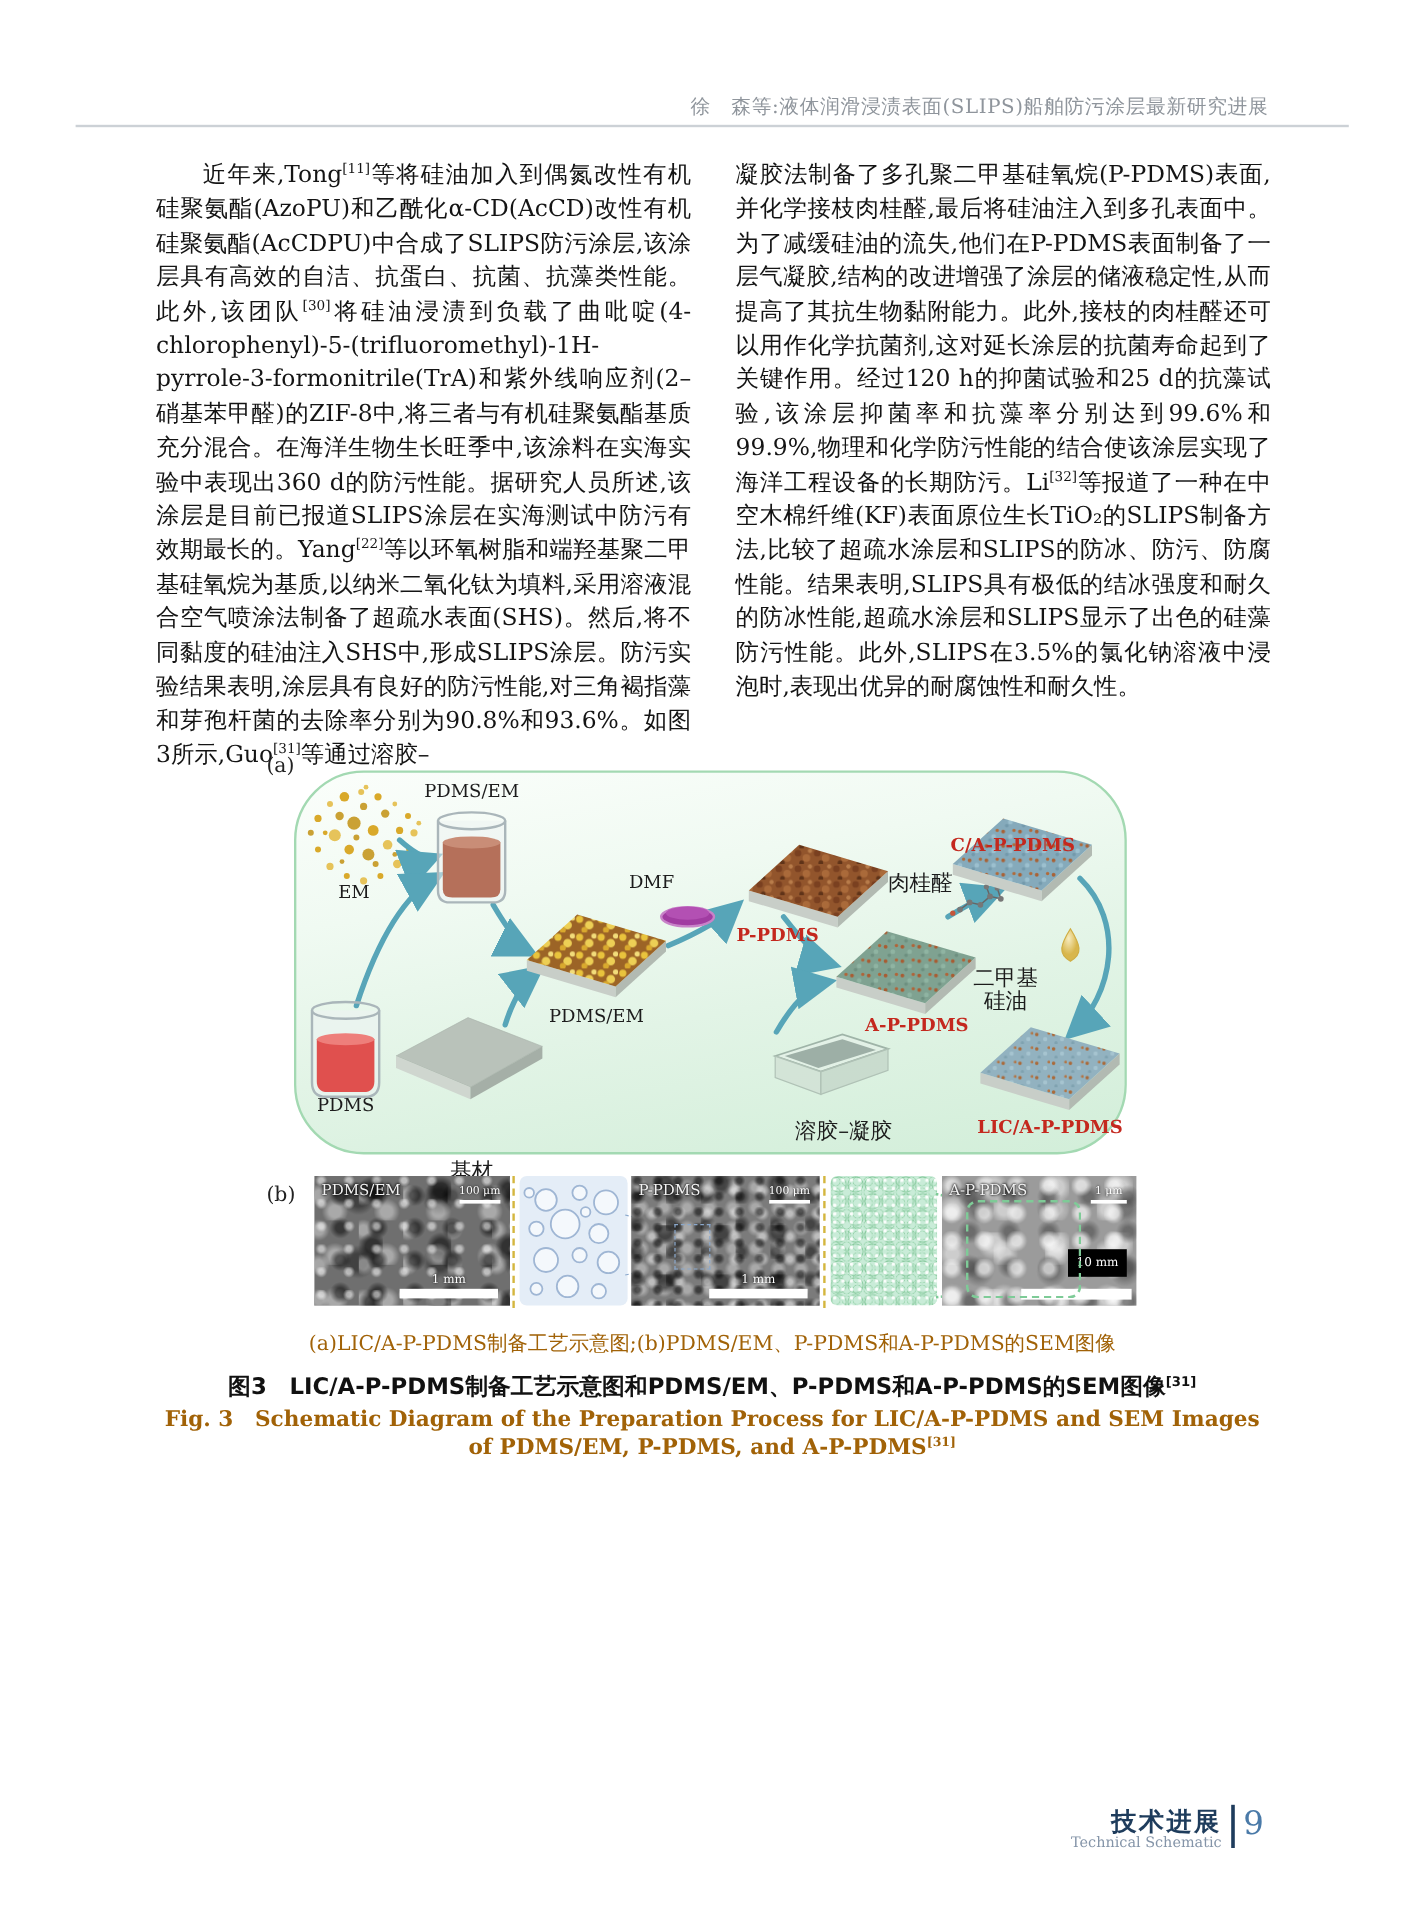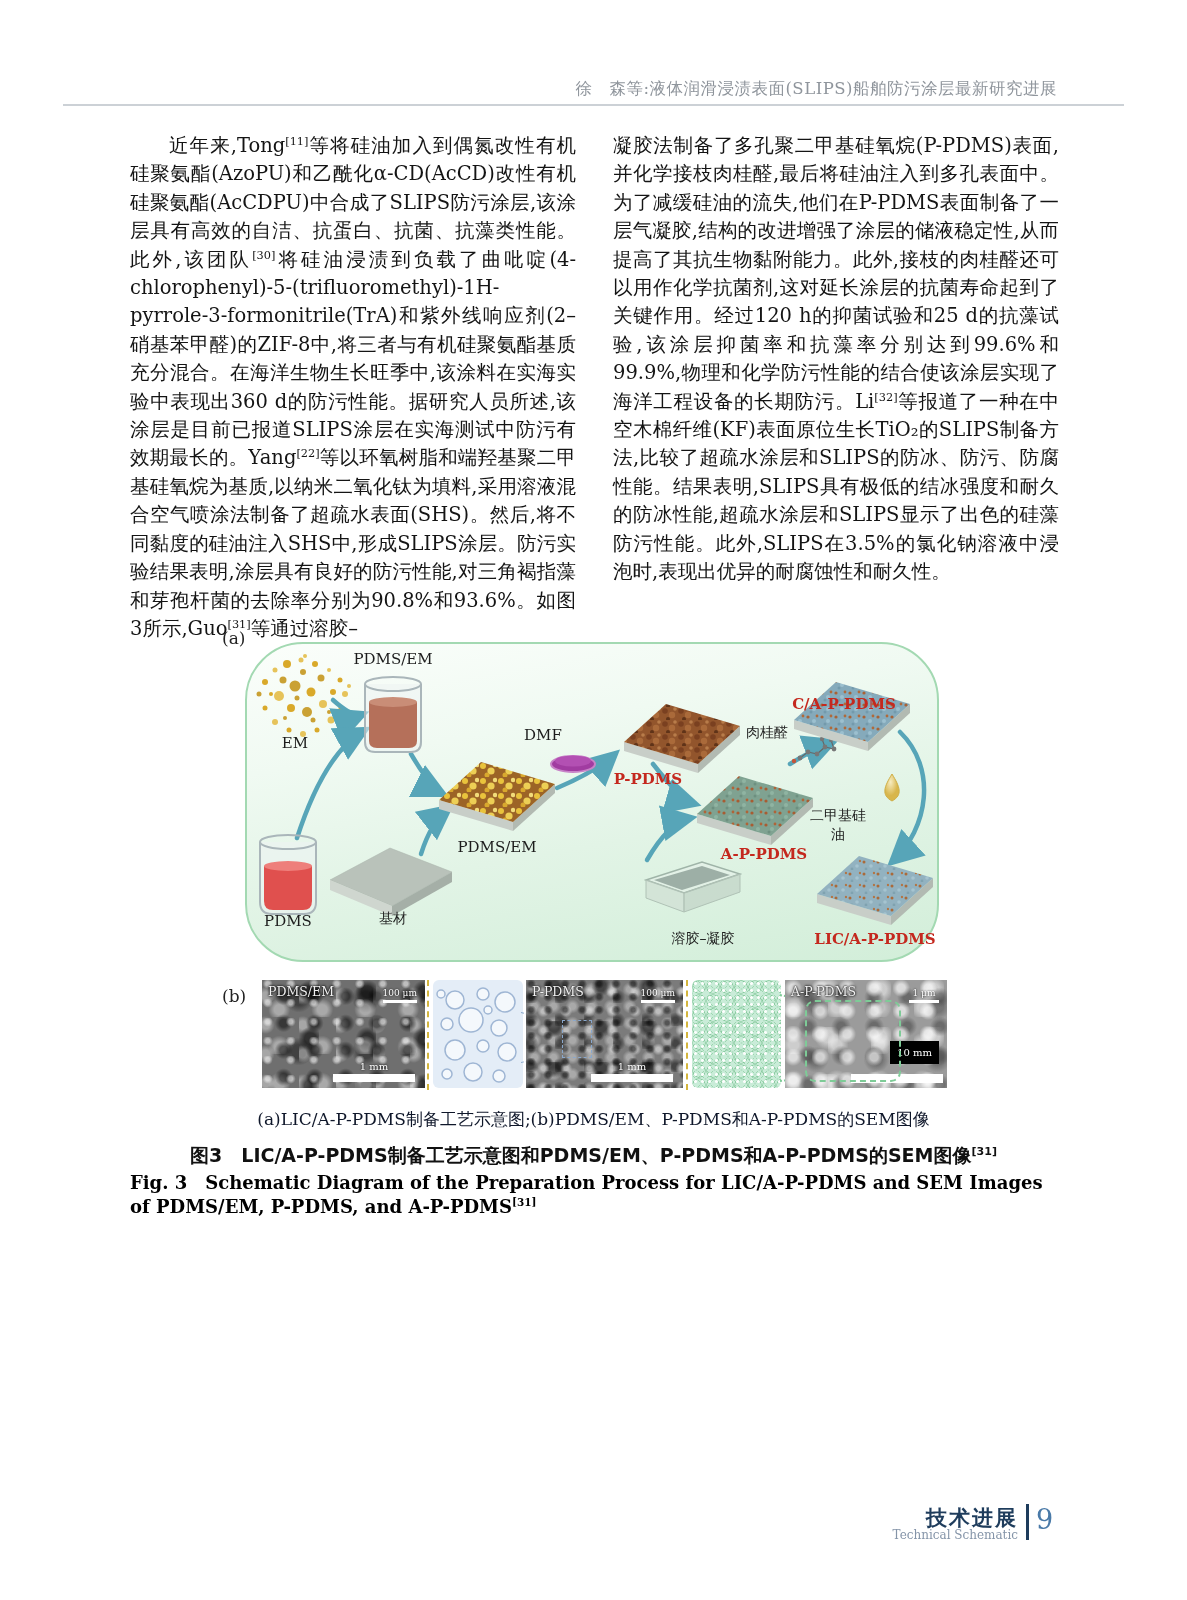--- a/index.html
+++ b/index.html
@@ -16,21 +16,21 @@
   .col{width:446px;font-size:19.5px;line-height:28.4px;text-align:justify;}
   .indent{text-indent:2em;}
   sup.ref{font-size:.58em;vertical-align:super;line-height:0;}
   
   .fig-tag{position:absolute;font-size:17px;color:#222;}
   .green-box{position:absolute;left:245px;top:642px;width:690px;height:316px;border-radius:58px;
         border:2.5px solid #a3d9b2;
         background:linear-gradient(170deg,#fbfefb 0%,#f0faf2 30%,#e2f4e6 60%,#d2eed9 100%);}
   .diagram-svg{position:absolute;left:245px;top:642px;}
   .fig-lbl{position:absolute;text-align:center;font-size:15px;color:#1c1c1c;}
-  .fig-lbl.zh{font-size:14px;}
+  .fig-lbl.zh{font-size:18px;}
   .fig-lbl.red{color:#c4281e;font-weight:bold;}
   
   .sem{position:absolute;top:980px;height:108px;overflow:hidden;}
   .sem-a{background-color:#6f6f6f;background-image:
       radial-gradient(circle at 25% 20%, rgba(255,255,255,.55) 2px, transparent 5px),
       radial-gradient(circle at 70% 60%, rgba(0,0,0,.5) 4px, transparent 9px),
       radial-gradient(circle at 40% 80%, rgba(255,255,255,.4) 5px, transparent 11px),
       radial-gradient(circle at 85% 25%, rgba(0,0,0,.55) 6px, transparent 12px),
       radial-gradient(circle at 10% 55%, rgba(255,255,255,.38) 4px, transparent 9px),
       radial-gradient(circle at 55% 35%, rgba(20,20,20,.5) 7px, transparent 14px);
@@ -69,26 +69,26 @@
         radial-gradient(circle, transparent 50%, #93d1a8 58%, transparent 66%);
       background-size:7px 7px,14px 14px,9px 9px;}
   .dashed-rect-green{position:absolute;left:805px;top:1000px;width:92px;height:78px;
         border:2.5px dashed #7ecb97;border-radius:10px;}
   .dashed-rect-blue{position:absolute;left:562px;top:1020px;width:28px;height:36px;
         border:1.5px dashed #8aa8cc;}
   .conn{position:absolute;width:30px;border-top:2px dotted #7ecb97;transform-origin:left center;}
   .conn-b{position:absolute;width:38px;border-top:1.5px dashed #8aa8cc;transform-origin:left center;}
   
   .cap-sub{position:absolute;top:1108px;left:130px;width:927px;text-align:center;
-        font-size:17px;color:#0f172a;}
+        font-size:17px;color:#a16207;}
   .cap-zh{position:absolute;top:1143px;left:130px;width:927px;text-align:center;
         font-size:19px;font-weight:bold;color:#111;
         font-family:"DejaVu Sans","Liberation Sans",sans-serif;}
-  .cap-en{position:absolute;top:1171px;left:130px;width:927px;text-align:left;
-        font-size:18px;font-weight:bold;line-height:24px;color:#000000;}
+  .cap-en{position:absolute;top:1171px;left:130px;width:927px;text-align:center;
+        font-size:18px;font-weight:bold;line-height:24px;color:#a16207;}
   
   .foot-zh{position:absolute;left:868px;top:1504px;width:150px;text-align:right;font-size:21px;
         font-weight:bold;color:#1e3c5c;letter-spacing:2px;
         font-family:"DejaVu Sans","Liberation Sans",sans-serif;}
   .foot-en{position:absolute;left:838px;top:1528px;width:180px;text-align:right;
         font-size:12px;color:#8494a8;}
   .foot-bar{position:absolute;left:1026px;top:1504px;width:2.5px;height:36px;background:#1e3c5c;}
   .foot-num{position:absolute;left:1036px;top:1504px;font-size:27px;color:#4a7aa8;}
 </style>
 </head>
@@ -289,21 +289,21 @@
     <g>
       <polygon points="572,252 646,274 646,283 572,261" fill="#c8cec8"></polygon>
       <polygon points="646,274 688,236 688,245 646,283" fill="#b2bab2"></polygon>
       <polygon points="572,252 614,214 688,236 646,274" fill="url(#patBlueL)"></polygon>
     </g>
   </svg>
 
   <div class="fig-lbl" style="left:338px;top:650px;width:110px;">PDMS/EM</div>
   <div class="fig-lbl" style="left:265px;top:734px;width:60px;">EM</div>
   <div class="fig-lbl" style="left:248px;top:912px;width:80px;">PDMS</div>
-  <div class="fig-lbl zh" style="left:360px;top:910px;width:66px;">基材</div>
+  <div class="fig-lbl zh" style="left:360px;top:964px;width:66px;">基材</div>
   <div class="fig-lbl" style="left:435px;top:838px;width:124px;">PDMS/EM</div>
   <div class="fig-lbl" style="left:513px;top:726px;width:60px;">DMF</div>
   <div class="fig-lbl red" style="left:595px;top:770px;width:106px;">P-PDMS</div>
   <div class="fig-lbl zh" style="left:648px;top:930px;width:110px;">溶胶–凝胶</div>
   <div class="fig-lbl red" style="left:702px;top:845px;width:124px;">A-P-PDMS</div>
   <div class="fig-lbl zh" style="left:725px;top:724px;width:84px;">肉桂醛</div>
   <div class="fig-lbl red" style="left:782px;top:658px;width:124px;margin-top:37px;">C/A-P-PDMS</div>
   <div class="fig-lbl zh" style="left:808px;top:806px;width:60px;line-height:19px;">二甲基硅油</div>
   <div class="fig-lbl red" style="left:800px;top:930px;width:150px;">LIC/A-P-PDMS</div>
 

